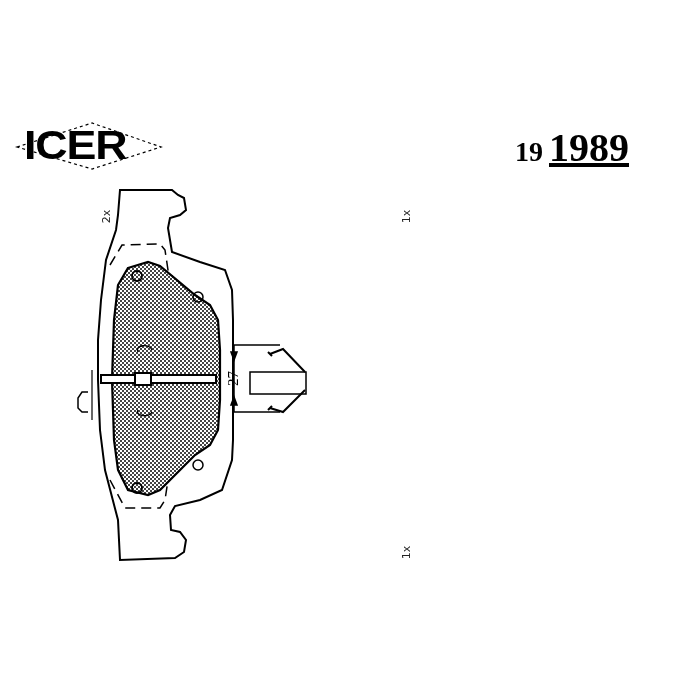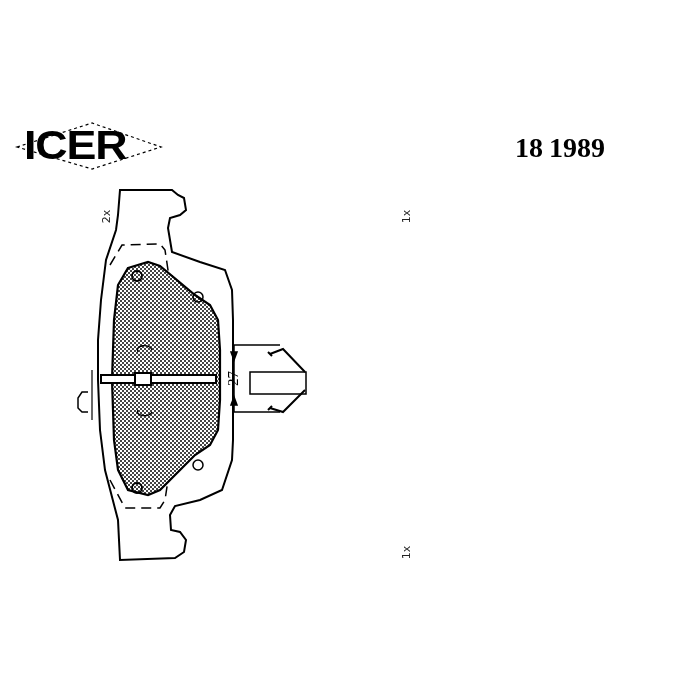--- a/index.html
+++ b/index.html
@@ -12,21 +12,21 @@
     font-family: "Liberation Sans", sans-serif; font-weight: 900;
     font-size: 40px; letter-spacing: -1px; color: #000; line-height: 44px;
     transform: scaleX(1.12); transform-origin: left center;
   }
   .part-number {
     position: absolute; left: 515px; top: 128px;
     font-family: "Liberation Serif", serif; font-weight: bold; color: #000;
     white-space: nowrap; line-height: 40px;
   }
   .pn-prefix { font-size: 28px; }
-  .pn-main { font-size: 28px; margin-left: 6px; }
+  .pn-main { font-size: 40px; margin-left: 6px; text-decoration: underline; }
   svg.drawing { position: absolute; left: 0; top: 0; }
   .qty-label {
     position: absolute; font-family: "DejaVu Sans", sans-serif; font-size: 11px;
     color: #222; transform: rotate(-90deg); transform-origin: center;
   }
   .dim-label {
     position: absolute; font-family: "Liberation Serif", serif; font-size: 15px;
     color: #000; transform: rotate(-90deg); transform-origin: center;
   }
 </style>
@@ -36,21 +36,21 @@
 
 
 <div class="logo">
   <svg width="150" height="50" style="position:absolute;left:0;top:0">
     <polygon points="3,27 78,3 147,27 78,49" fill="none" stroke="#000" stroke-width="1.2" stroke-dasharray="3,3"></polygon>
   </svg>
   <span class="logo-text">ICER</span>
 </div>
 
 <div class="part-number">
-  <span class="pn-prefix">18</span><span class="pn-main">1989</span>
+  <span class="pn-prefix">19</span><span class="pn-main">1989</span>
 </div>
 
 <svg class="drawing" width="700" height="700" viewBox="0 0 700 700">
   <defs>
     <pattern id="hatch" width="4" height="4" patternUnits="userSpaceOnUse">
       <rect width="4" height="4" fill="#ffffff"></rect>
       <rect x="0" y="0" width="2" height="2" fill="#444"></rect>
       <rect x="2" y="2" width="2" height="2" fill="#444"></rect>
     </pattern>
   </defs>

